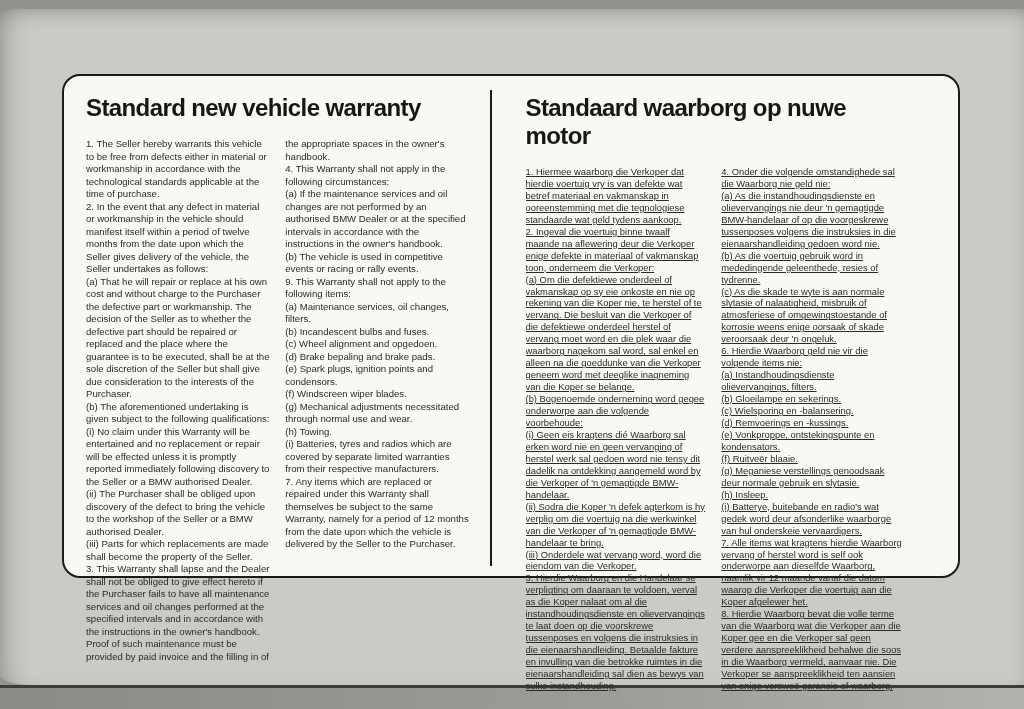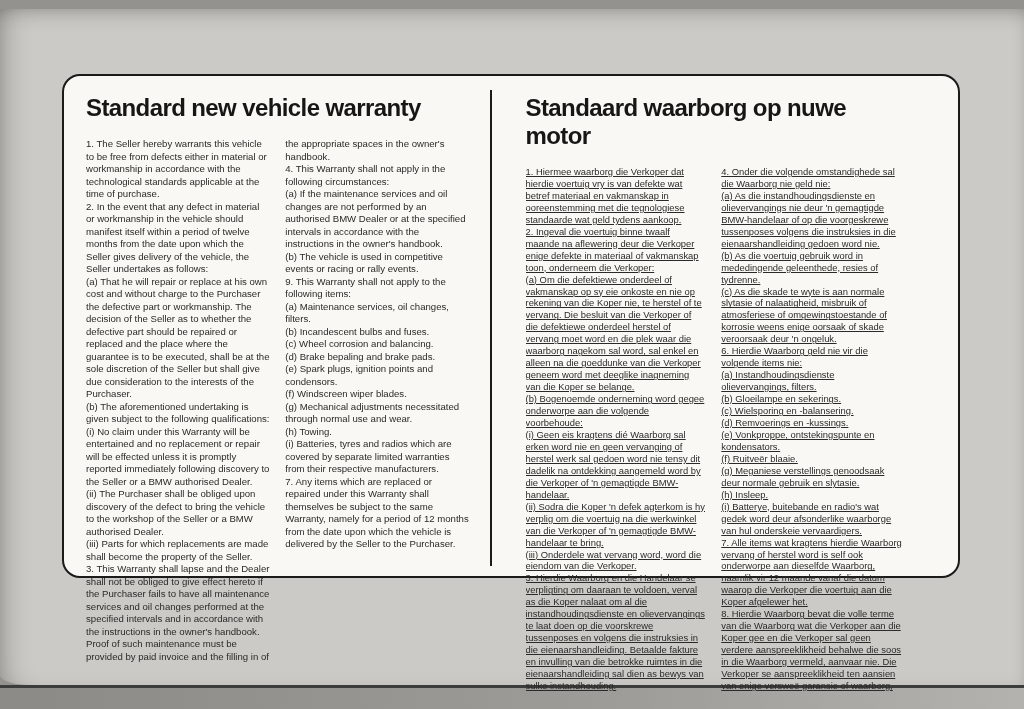--- a/index.html
+++ b/index.html
@@ -123,21 +123,21 @@
           <p>(i)  No claim under this Warranty will be entertained and no replacement or repair will be effected unless it is promptly reported immediately following discovery to the Seller or a BMW authorised Dealer.</p>
           <p>(ii)  The Purchaser shall be obliged upon discovery of the defect to bring the vehicle to the workshop of the Seller or a BMW authorised Dealer.</p>
           <p>(iii)  Parts for which replacements are made shall become the property of the Seller.</p>
           <p>3.  This Warranty shall lapse and the Dealer shall not be obliged to give effect hereto if the Purchaser fails to have all maintenance services and oil changes performed at the specified intervals and in accordance with the instructions in the owner's handbook. Proof of such maintenance must be provided by paid invoice and the filling in of the appropriate spaces in the owner's handbook.</p>
           <p>4.  This Warranty shall not apply in the following circumstances:</p>
           <p>(a)  If the maintenance services and oil changes are not performed by an authorised BMW Dealer or at the specified intervals in accordance with the instructions in the owner's handbook.</p>
           <p>(b)  The vehicle is used in competitive events or racing or rally events.</p>
           <p>9.  This Warranty shall not apply to the following items:</p>
           <p>(a)  Maintenance services, oil changes, filters.</p>
           <p>(b)  Incandescent bulbs and fuses.</p>
-          <p>(c)  Wheel corrosion and balancing.</p>
+          <p>(c)  Wheel alignment and opgedoen.</p>
           <p>(d)  Brake bepaling and brake pads.</p>
           <p>(e)  Spark plugs, ignition points and condensors.</p>
           <p>(f)  Windscreen wiper blades.</p>
           <p>(g)  Mechanical adjustments necessitated through normal use and wear.</p>
           <p>(h)  Towing.</p>
           <p>(i)  Batteries, tyres and radios which are covered by separate limited warranties from their respective manufacturers.</p>
           <p>7.  Any items which are replaced or repaired under this Warranty shall themselves be subject to the same Warranty, namely for a period of 12 months from the date upon which the vehicle is delivered by the Seller to the Purchaser.</p>
         </div>
     </div>
 

